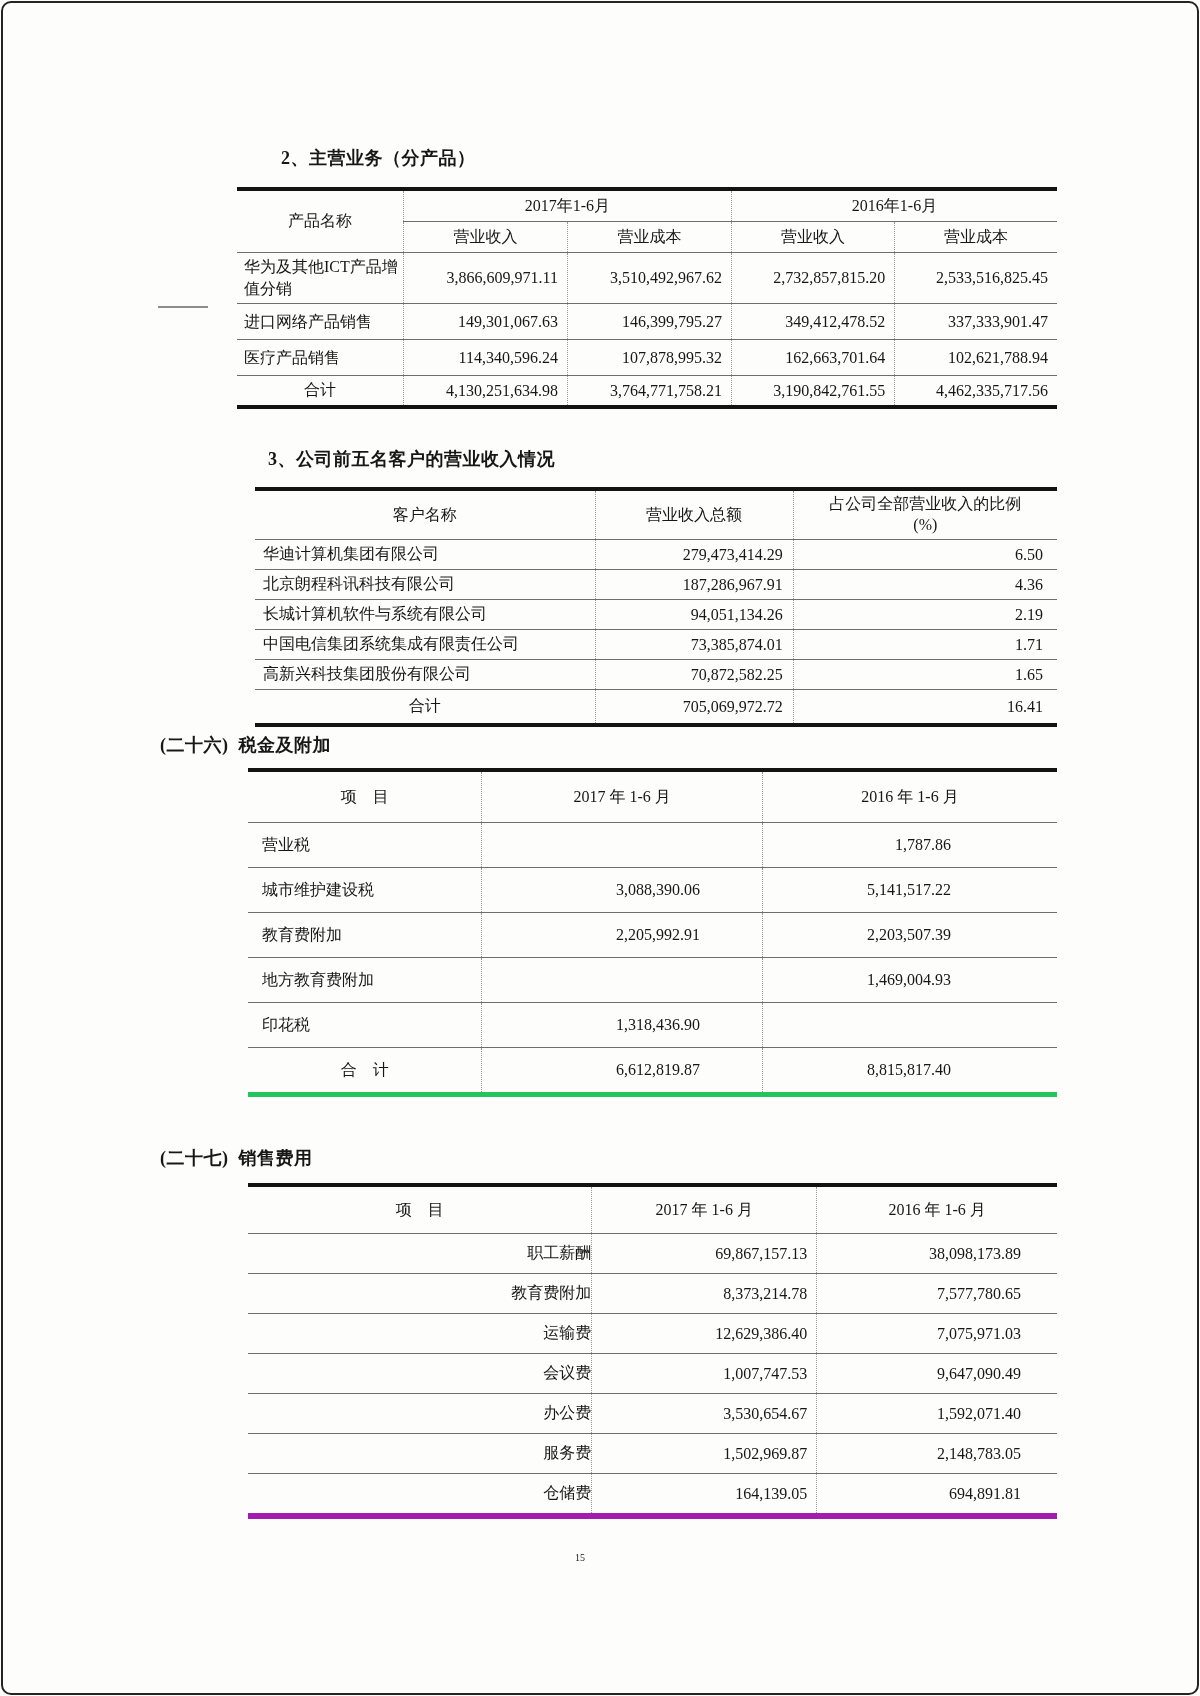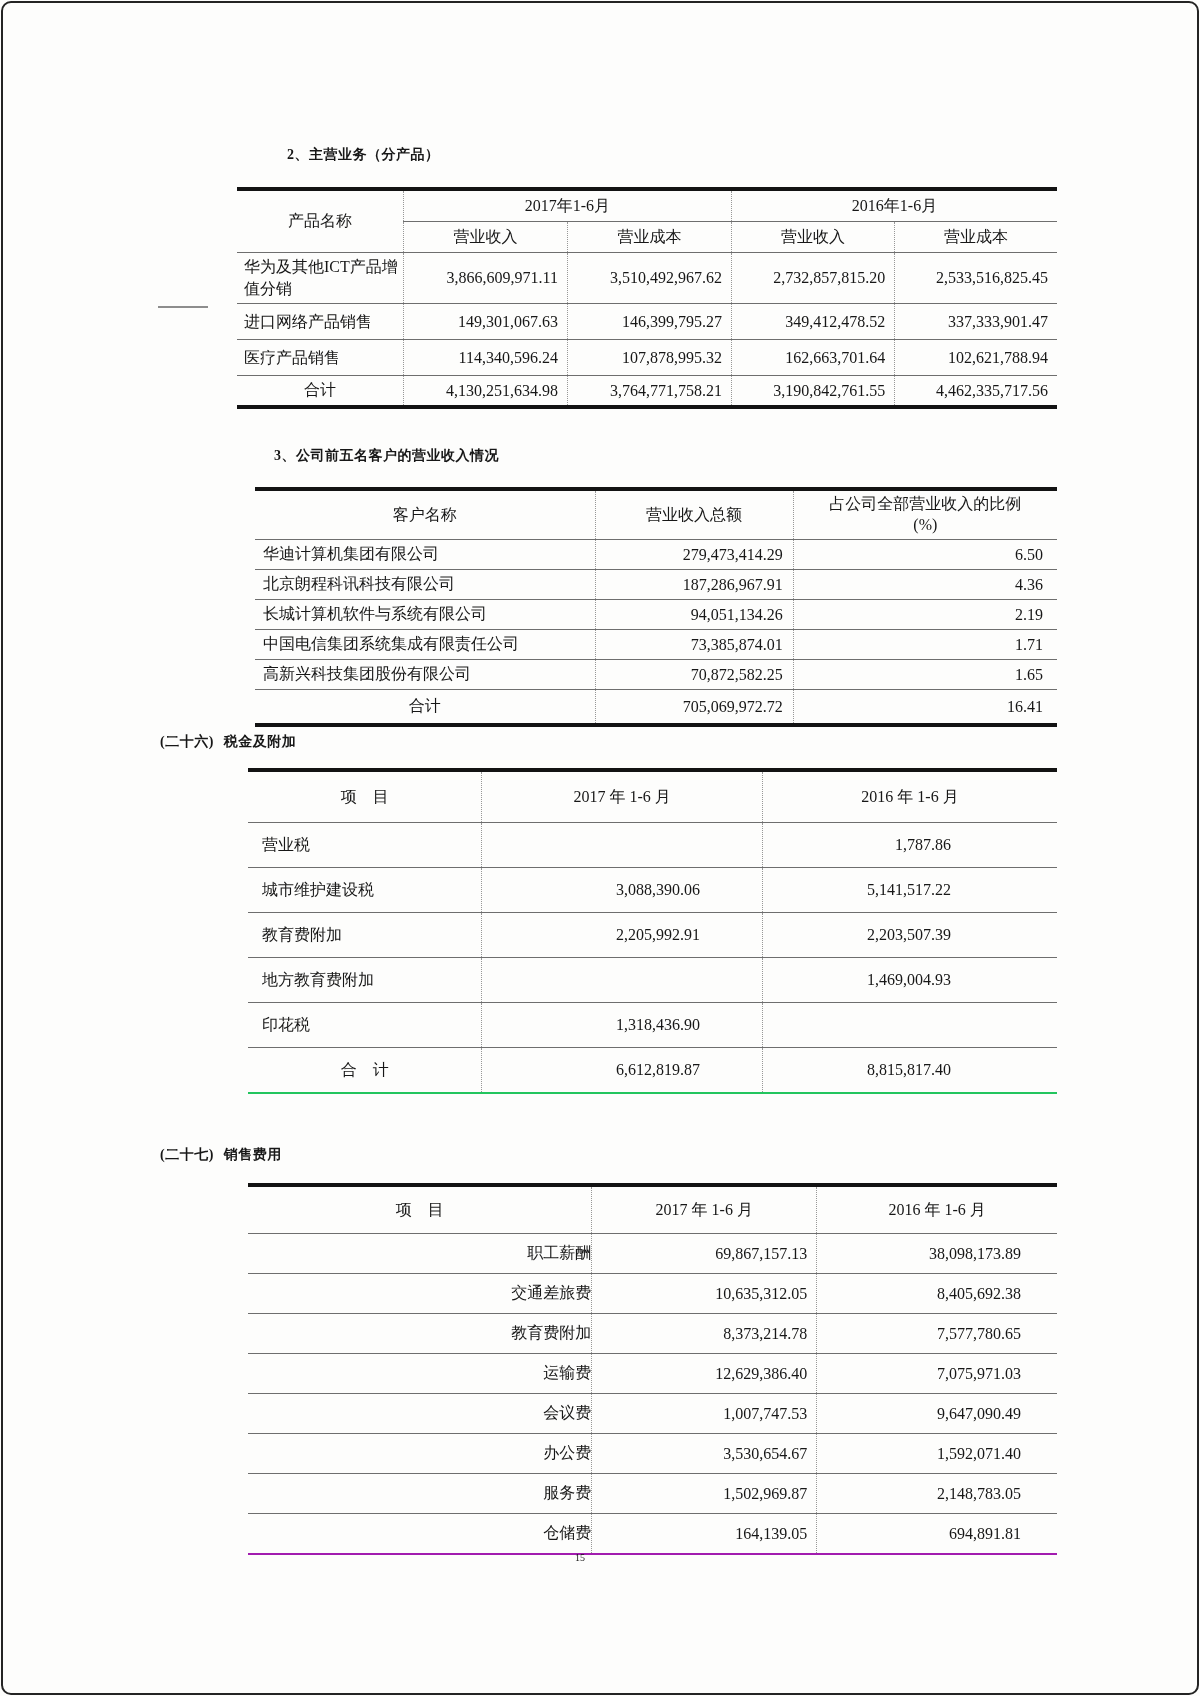--- a/index.html
+++ b/index.html
@@ -10,21 +10,21 @@
   }
   .scan-frame {
     position:absolute; inset:1px; border:2px solid #242424; border-radius:10px;
     pointer-events:none;
   }
   .dash-mark {
     position:absolute; left:158px; top:306px; width:50px; height:0;
     border-top:2px solid #8d8d8d;
   }
   .sec-heading {
-    position:absolute; font-weight:bold; font-size:14px; letter-spacing:0.5px;
+    position:absolute; font-weight:bold; font-size:18px; letter-spacing:0.5px;
     white-space:nowrap;
   }
   .sec-heading .num { display:inline-block; }
   .sec-heading.indent .num { min-width:54px; }
   .sec-heading.paren .num { margin-right:10px; }
 
   table.fin { position:absolute; border-collapse:collapse; table-layout:fixed; font-size:16px; }
   table.fin th, table.fin td {
     font-weight:normal; vertical-align:middle; padding:0;
     border-bottom:1px solid #6e6e6e; overflow:hidden;
@@ -50,30 +50,30 @@
   #t2 tbody tr:last-child td { border-bottom:4px solid #131313; height:33px; }
   #t2 .cname { text-align:left; padding-left:8px; }
   #t2 .amt { padding-right:10px; }
   #t2 .pct { padding-right:14px; }
   #t2 .ctr { text-align:center; }
 
   
   #t3 { left:248px; top:768px; width:809px; }
   #t3 thead th { border-top:4px solid #131313; height:50px; }
   #t3 tbody td { height:44px; }
-  #t3 tbody tr:last-child td { border-bottom:2px solid #22c55e; }
+  #t3 tbody tr:last-child td { border-bottom:5px solid #22c55e; }
   #t3 .item { text-align:left; padding-left:14px; }
   #t3 .v2017 { padding-right:62px; }
   #t3 .v2016 { padding-right:106px; }
   #t3 .ctr { text-align:center; }
 
   #t4 { left:248px; top:1183px; width:809px; }
   #t4 thead th { border-top:4px solid #131313; height:46px; }
   #t4 tbody td { height:39px; }
-  #t4 tbody tr:last-child td { border-bottom:2px solid #a21caf; }
+  #t4 tbody tr:last-child td { border-bottom:6px solid #a21caf; }
   #t4 .item { text-align:right; padding-left:14px; }
   #t4 .v2017 { padding-right:9px; }
   #t4 .v2016 { padding-right:36px; }
 
   .page-number {
     position:absolute; left:0; top:1552px; width:1160px;
     text-align:center; font-size:10px;
   }
 </style>
 </head>
@@ -261,25 +261,20 @@
       <th class="vl">2016 年 1-6 月</th>
     </tr>
   </thead>
   <tbody>
     <tr>
       <td class="item">职工薪酬</td>
       <td class="num v2017 vl">69,867,157.13</td>
       <td class="num v2016 vl">38,098,173.89</td>
     </tr>
     <tr>
-      <td class="item">交通差旅费</td>
-      <td class="num v2017 vl">10,635,312.05</td>
-      <td class="num v2016 vl">8,405,692.38</td>
-    </tr>
-    <tr>
       <td class="item">教育费附加</td>
       <td class="num v2017 vl">8,373,214.78</td>
       <td class="num v2016 vl">7,577,780.65</td>
     </tr>
     <tr>
       <td class="item">运输费</td>
       <td class="num v2017 vl">12,629,386.40</td>
       <td class="num v2016 vl">7,075,971.03</td>
     </tr>
     <tr>

